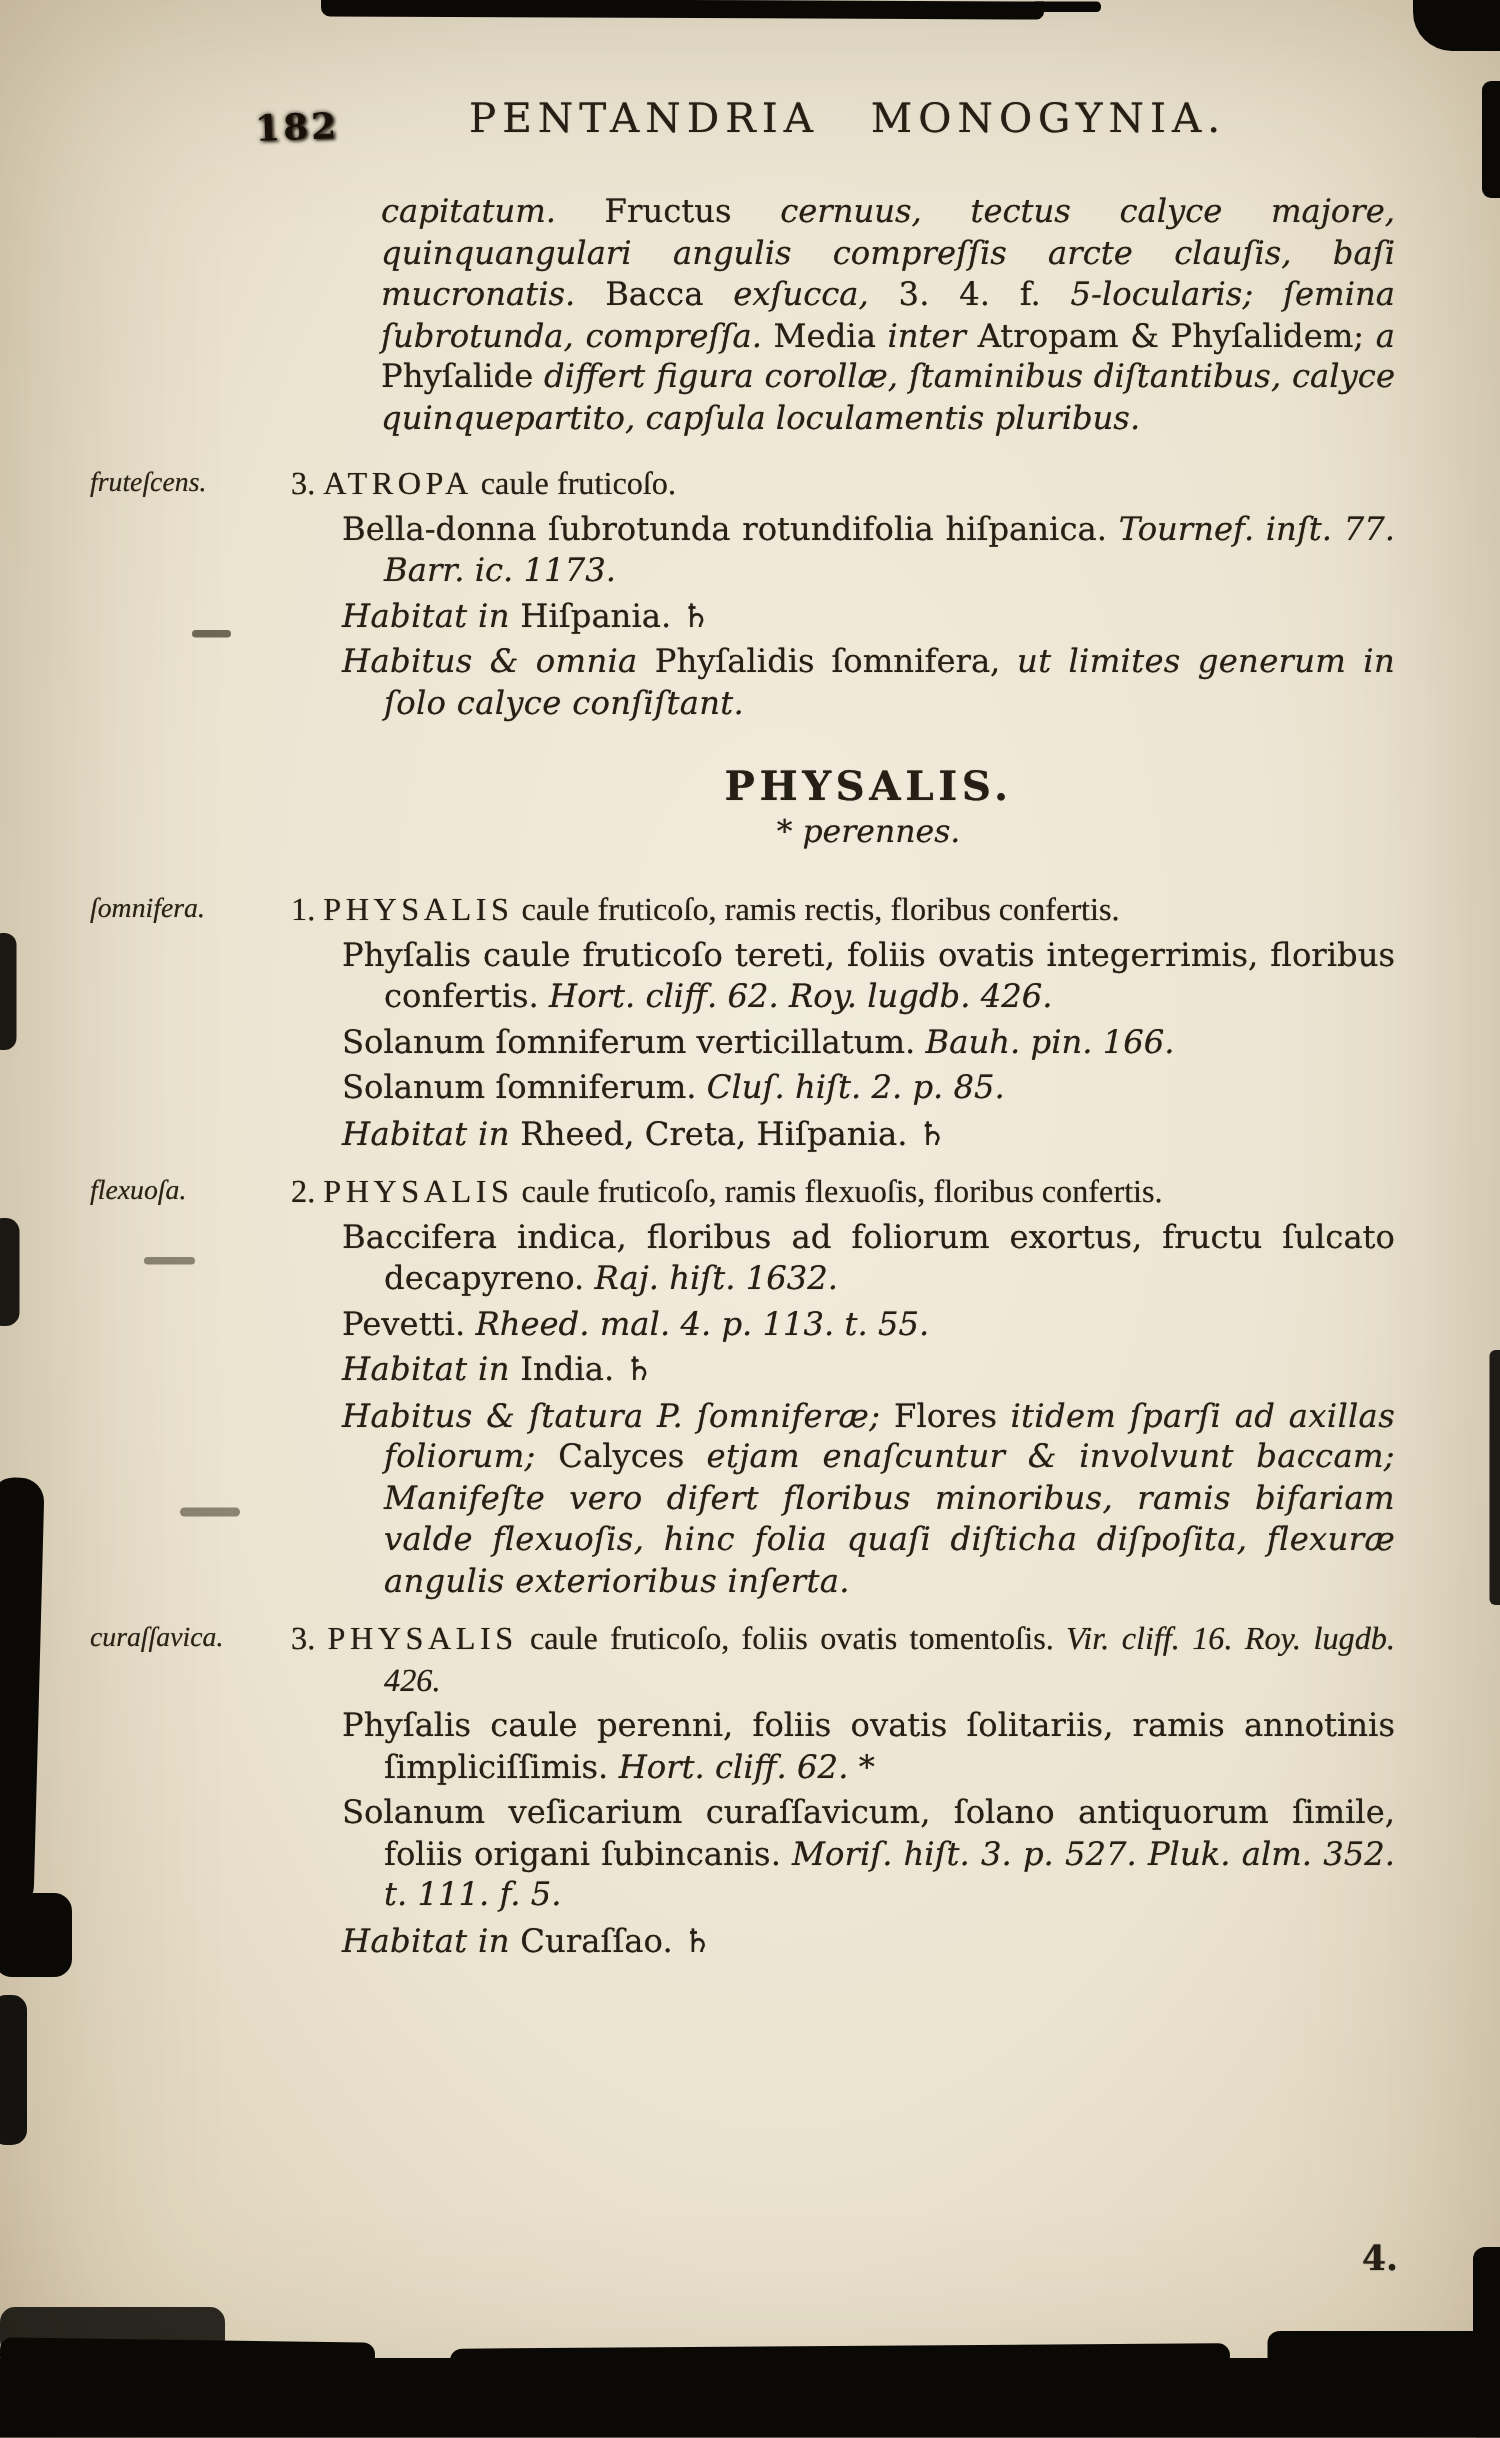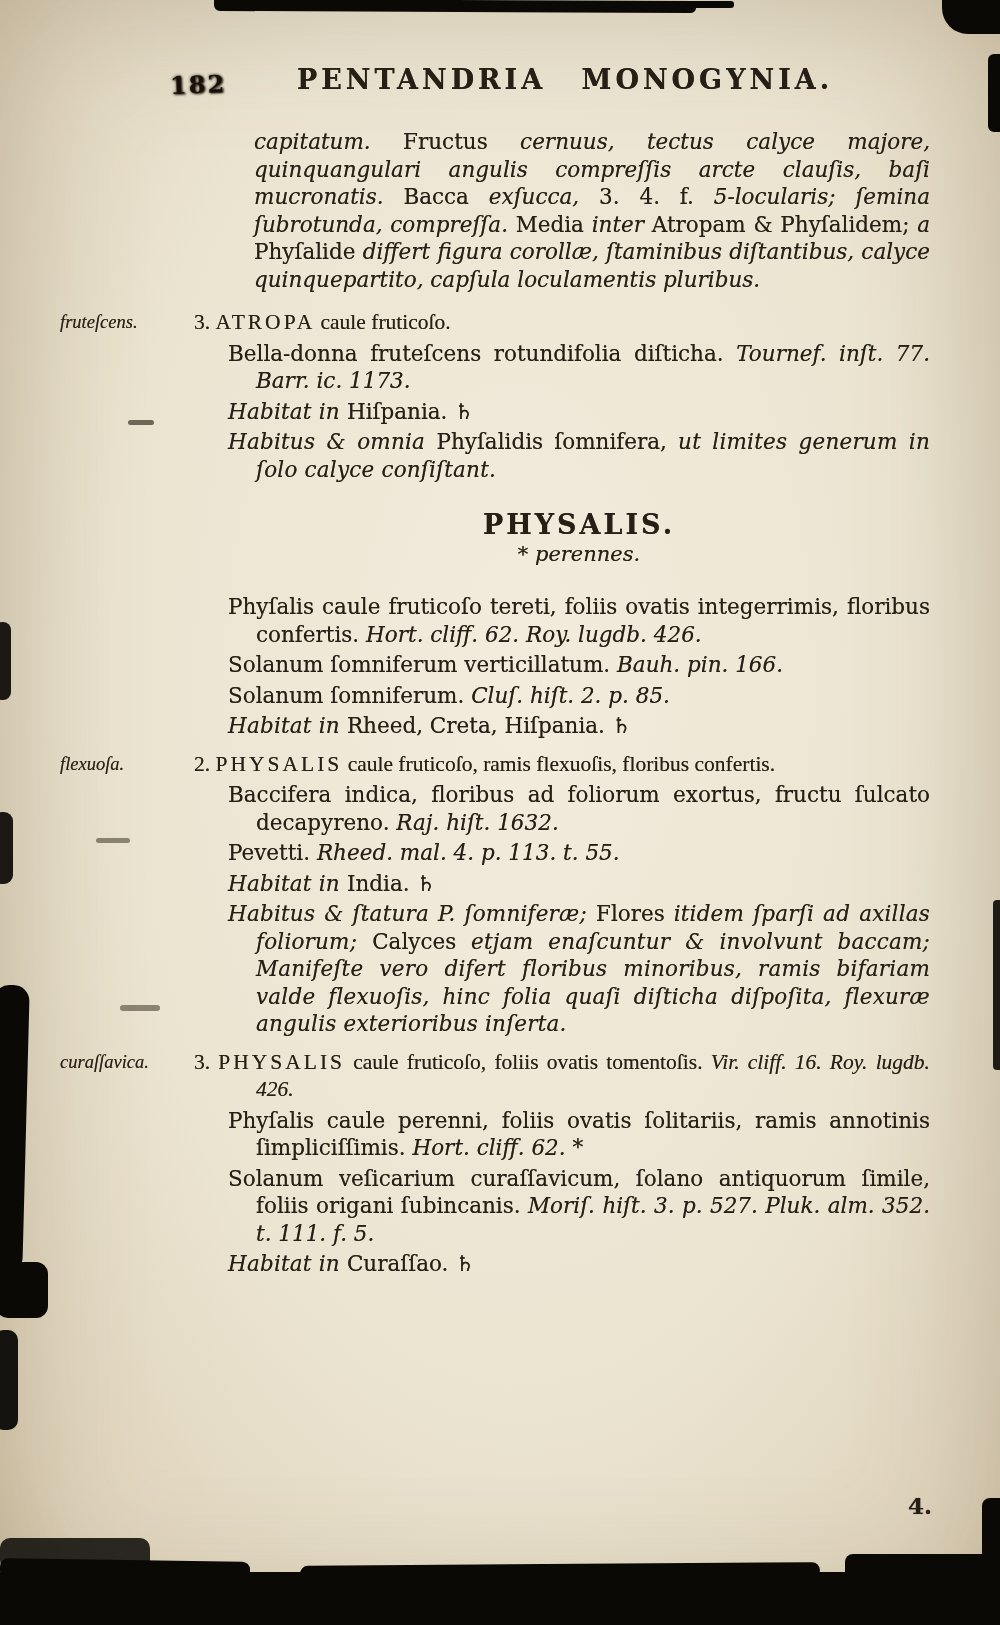--- a/index.html
+++ b/index.html
@@ -12,21 +12,21 @@
   }
   
   .head{position:absolute;top:64px;left:0;width:100%;height:40px;}
   .pagenum{
     position:absolute;left:170px;top:6px;font-size:24px;font-weight:bold;
     letter-spacing:2px;color:#17110a;transform:rotate(-2deg);
     text-shadow:0 0 3px rgba(25,18,8,.9), 1.5px 1px 2px rgba(25,18,8,.75);
   }
   .title{
     position:absolute;left:265px;top:0;width:600px;text-align:center;
-    font-size:27px;letter-spacing:4px;word-spacing:22px;font-weight:700;
+    font-size:27px;letter-spacing:4px;word-spacing:22px;font-weight:400;
     text-shadow:0 0 .6px rgba(30,22,10,.7);
   }
   
   .textcol{position:absolute;top:128px;left:228px;width:702px;}
   .block{position:relative;margin:0 0 3px 0;}
   .block.cont{margin-bottom:16px;}
   .block.entry{margin-top:11px;font-family:Liberation Serif, serif;}
   .block.genus{margin-top:28px;margin-bottom:2px;}
   .block.section{margin-bottom:25px;}
   .para{
@@ -85,33 +85,37 @@
 
   <div class="textcol" id="textcol">
       <div class="block cont">
         <p class="para cont"><span class="it ">capitatum. </span><span class="">Fructus </span><span class="it ">cernuus, tectus calyce majore, quinquangulari angulis compreſſis arcte clauſis, baſi mucronatis. </span><span class="">Bacca </span><span class="it ">exſucca, </span><span class="">3. 4. f. </span><span class="it ">5-locularis; ſemina ſubrotunda, compreſſa. </span><span class="">Media </span><span class="it ">inter </span><span class="">Atropam &amp; Phyſalidem; </span><span class="it ">a </span><span class="">Phyſalide </span><span class="it ">differt figura corollæ, ſtaminibus diſtantibus, calyce quinquepartito, capſula loculamentis pluribus.</span></p>
       </div>
       <div class="block entry">
         <span class="margin-note">fruteſcens.</span>
         <p class="para num"><span class="">3. </span><span class="caps">ATROPA</span><span class=""> caule fruticoſo.</span></p>
       </div>
       <div class="block syn">
-        <p class="para syn"><span class="">Bella-donna fruteſcens rotundifolia diſticha. </span><span class="it ">Tournef. inſt. 77. Barr. ic. 1173.</span></p>
+        <p class="para syn"><span class="">Bella-donna ſubrotunda rotundifolia hiſpanica. </span><span class="it ">Tournef. inſt. 77. Barr. ic. 1173.</span></p>
       </div>
       <div class="block hab">
         <p class="para syn hab"><span class="it ">Habitat in </span><span class="">Hiſpania. ♄</span></p>
       </div>
       <div class="block obs">
         <p class="para syn obs"><span class="it ">Habitus &amp; omnia </span><span class="">Phyſalidis ſomnifera, </span><span class="it ">ut limites generum in ſolo calyce conſiſtant.</span></p>
       </div>
       <div class="block genus">
         <p class="para center genus"><span class="caps">PHYSALIS.</span></p>
       </div>
       <div class="block section">
         <p class="para center section"><span class="">* </span><span class="it ">perennes.</span></p>
+      </div>
+      <div class="block entry">
+        <span class="margin-note">ſomnifera.</span>
+        <p class="para num"><span class="">1. </span><span class="caps">PHYSALIS</span><span class=""> caule fruticoſo, ramis rectis, floribus confertis.</span></p>
       </div>
       <div class="block syn">
         <p class="para syn"><span class="">Phyſalis caule fruticoſo tereti, foliis ovatis integerrimis, floribus confertis. </span><span class="it ">Hort. cliff. 62. Roy. lugdb. 426.</span></p>
       </div>
       <div class="block syn">
         <p class="para syn"><span class="">Solanum ſomniferum verticillatum. </span><span class="it ">Bauh. pin. 166.</span></p>
       </div>
       <div class="block syn">
         <p class="para syn"><span class="">Solanum ſomniferum. </span><span class="it ">Cluſ. hiſt. 2. p. 85.</span></p>
       </div>

